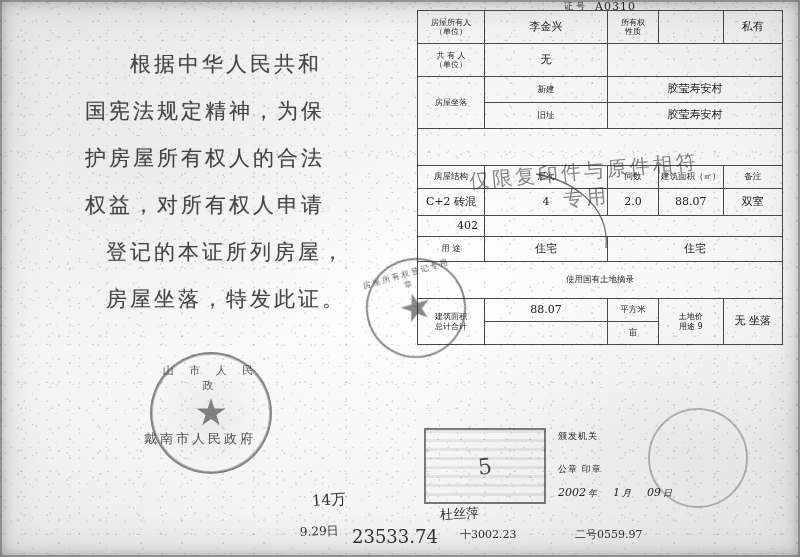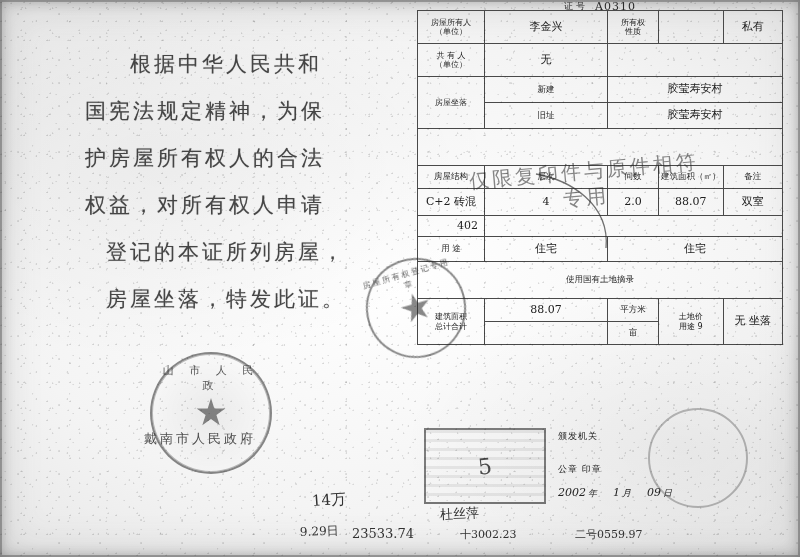--- a/index.html
+++ b/index.html
@@ -226,21 +226,21 @@
   
   .scribble {
     position: absolute;
     font-family: "DejaVu Serif", serif;
     color: #333;
     white-space: nowrap;
     transform-origin: left center;
   }
   #hw-14 { left: 312px; top: 492px; font-size: 15px; transform: rotate(-4deg); }
   #hw-date { left: 300px; top: 524px; font-size: 12px; transform: rotate(-2deg); }
-  #hw-num { left: 352px; top: 526px; font-size: 13px; }
+  #hw-num { left: 352px; top: 526px; font-size: 18px; }
   #hw-sign { left: 440px; top: 506px; font-size: 13px; transform: rotate(-3deg); }
   #hw-long { left: 460px; top: 527px; font-size: 11px; }
   #hw-long2 { left: 575px; top: 527px; font-size: 11px; }
 
   
   #issue {
     position: absolute;
     left: 558px;
     top: 430px;
     width: 190px;

